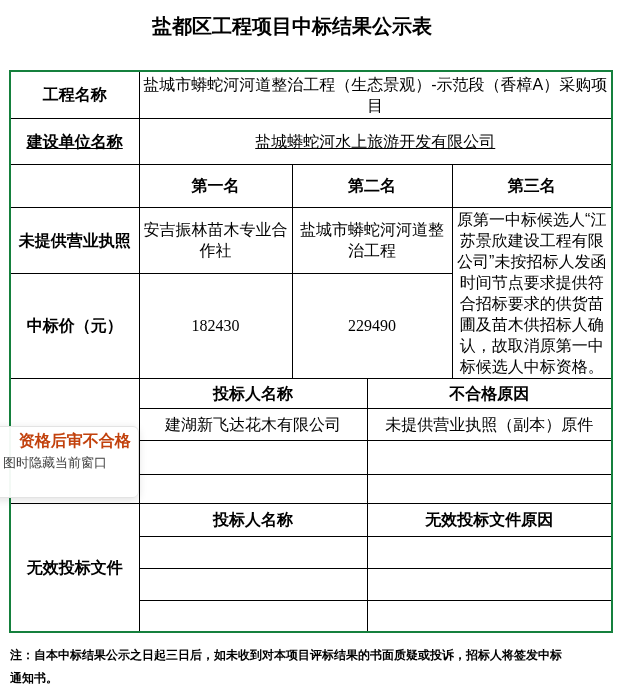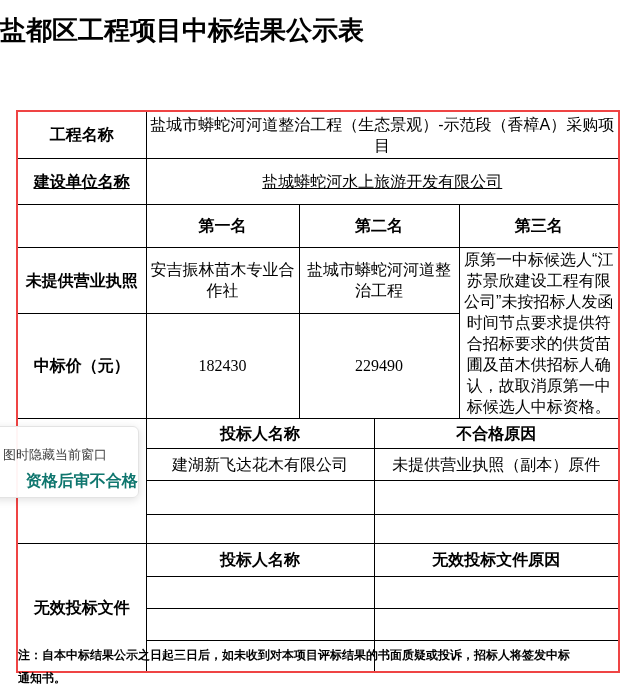--- a/index.html
+++ b/index.html
@@ -6,30 +6,30 @@
   .page{
     position:relative;
     width:626px;height:698px;
     background:#ffffff;
     overflow:hidden;
     font-family:"Liberation Sans", sans-serif;
     color:#000;
   }
   .title{
     position:absolute;top:13px;left:0;width:584px;
-    font-size:26px;font-weight:bold;
+    text-align:center;
+    font-size:20px;font-weight:bold;
     font-family:"Liberation Sans", sans-serif;
   }
   table.results{
-    position:absolute;left:16px;top:70px;
+    position:absolute;left:9px;top:70px;
     width:604px;
     border-collapse:collapse;
     table-layout:fixed;
-    border:2px solid #ef4444;
-    margin-top:40px;
+    border:2px solid #15803d;
   }
   table.results td{
     border:1px solid #000;
     text-align:center;
     vertical-align:middle;
     padding:1px 3px;
     font-size:16px;
     line-height:21px;
     overflow:hidden;
     word-break:break-all;
@@ -41,46 +41,46 @@
     line-height:20.8px;
     padding:1px 3px;
     text-align:center;
   }
   tr.r1{height:47px;} tr.r2{height:46px;text-decoration:underline;} tr.r3{height:43px;}
   tr.r4{height:65px;} tr.r5{height:102px;}
   tr.r6{height:30px;} tr.r7{height:32px;} tr.r8{height:34px;} tr.r9{height:29px;}
   tr.r10{height:33px;} tr.r11{height:32px;} tr.r12{height:32px;} tr.r13{height:32px;}
   .ghost{
     position:relative;z-index:30;
-    color:#0f766e;
+    color:#c2410c;
     font-weight:bold;
     font-size:16px;
   }
   .note{
     position:absolute;left:10px;top:644px;width:600px;
     font-size:12px;font-weight:bold;line-height:23px;
     font-family:"Liberation Sans", sans-serif;
   }
-  .note span{display:block;margin-left:8px;}
+  .note span{display:block;}
   .tooltip{
     position:absolute;left:-10px;top:426px;
     width:149px;height:72px;
     background:rgba(255,255,255,0.95);
     border:1px solid #e3e3e3;
     border-radius:6px;
     box-shadow:0 2px 8px rgba(0,0,0,0.12);
     z-index:20;
     padding:11px 0 0 12px;
     box-sizing:border-box;
     font-size:13px;color:#404040;
     line-height:16px;
     white-space:nowrap;
     overflow:hidden;
   }
-  .tooltip .tline2{margin-top:9px;}
+  .tooltip .tline2{margin-top:17px;}
 </style>
 </head>
 <body>
 
 <div class="page">
 
   <div class="title">盐都区工程项目中标结果公示表</div>
 
   <table class="results">
     <colgroup>

